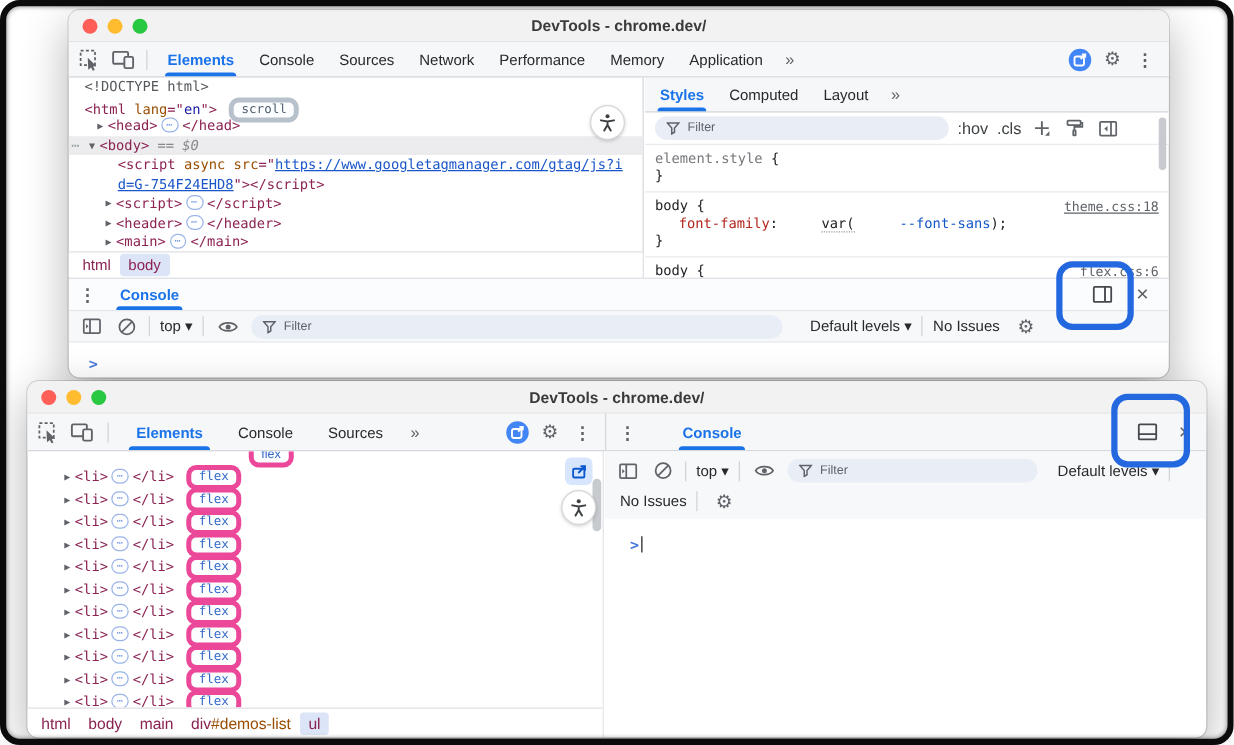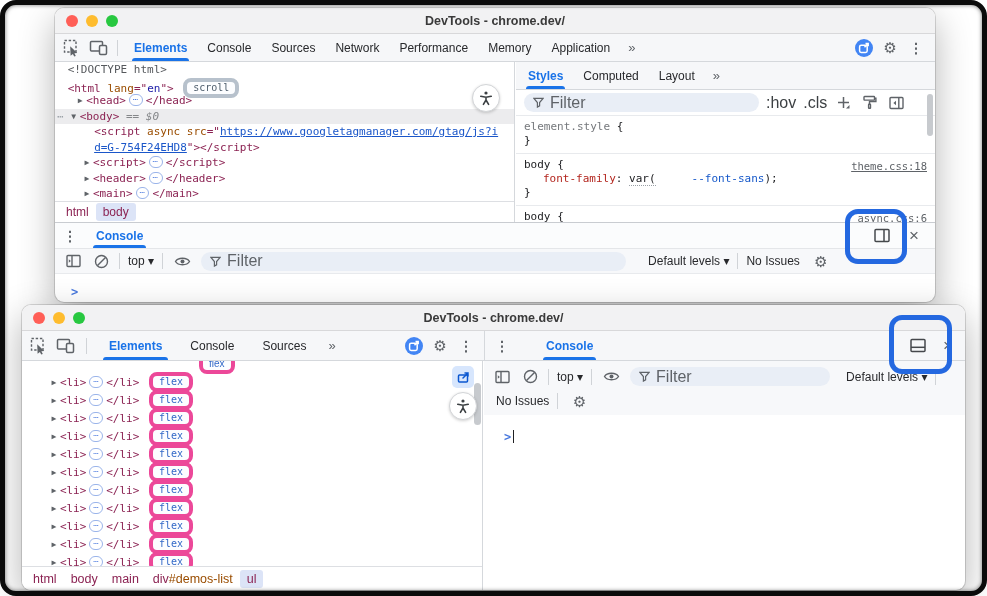--- a/index.html
+++ b/index.html
@@ -53,28 +53,28 @@
   .tk-badgeGray{ border-color:#b7c1cc; color:#51606f; }
 
   
   .crumbs { display:flex; align-items:center; border-top:1px solid #dddfe3; background:#fff; padding-left:4px; font-size:12px; }
   .crumb { padding:2px 7px; border-radius:3px; white-space:nowrap; }
   .crumb.active { background:#dce4f7; }
   .ct-tag{color:#8b2252} .ct-id{color:#9a4d00}
 
   
   .filter-row { height:26px; display:flex; align-items:center; gap:7px; padding:0 8px; border-bottom:1px solid #e8eaed; background:#fff; }
-  .filter-pill { height:19px; background:#e9eef6; border-radius:11px; display:flex; align-items:center; gap:6px; padding:0 9px; color:#5f6368; font-size:16px; flex:1; }
-  .txt-btn { font-size:16px; color:#3c4043; }
+  .filter-pill { height:19px; background:#e9eef6; border-radius:11px; display:flex; align-items:center; gap:6px; padding:0 9px; color:#5f6368; font-size:10px; flex:1; }
+  .txt-btn { font-size:13px; color:#3c4043; }
   .rule { border-bottom:1px solid #e8eaed; padding:4px 8px 5px; font-family:"DejaVu Sans Mono",monospace; font-size:11px; color:#202124; position:relative; line-height:14px; }
   .rule .src { position:absolute; right:8px; top:5px; color:#5f6368; text-decoration:underline; font-size:10.5px; }
   .rule .sel-gray { color:#75787c; }
   .prop { padding-left:19px; }
   .pname { color:#b3261e; }
-  .pvar { border-bottom:1px dotted #9aa0a6; }
+  .pvar { border-bottom:1px dotted #9aa0a6;margin-left:28px; }
   .pvarname { color:#1457c9;margin-left:36px; }
 
   
   .drawer-head { height:26px; display:flex; align-items:center; background:#fbfcfd; border-bottom:1px solid #e4e6e9; position:relative; }
   .drawer-tab { color:#1a73e8; font-size:12px; font-weight:600; position:relative; height:100%; display:flex; align-items:center; padding:0 5px; }
   .drawer-tab::after { content:""; position:absolute; left:2px; right:2px; bottom:0; height:3px; background:#1a73e8; border-radius:3px 3px 0 0; }
   .console-toolbar { display:flex; align-items:center; gap:8px; padding:0 8px; background:#f7f8fa; border-bottom:1px solid #e8eaed; font-size:12px; color:#28292c; }
   .ctx-dd, .levels-dd { white-space:nowrap; color:#28292c; }
   .prompt-chev { color:#4878de; font-weight:700; font-family:"DejaVu Sans Mono",monospace; font-size:12px; }
   .cursor { display:inline-block; width:1px; height:13px; background:#202124; vertical-align:-2px; margin-left:2px; }
@@ -213,21 +213,21 @@
       <div><span class="sel-gray">element.style</span> <span>{</span></div>
       <div>}</div>
     </div>
     <div class="rule">
       <span class="src">theme.css:18</span>
       <div><span>body</span> <span>{</span></div>
       <div class="prop"><span class="pname">font-family</span><span>: </span><span class="pvar">var(</span><span class="pvarname">--font-sans</span><span>);</span></div>
       <div>}</div>
     </div>
     <div class="rule" style="border-bottom:none">
-      <span class="src">async.css:6</span>
+      <span class="src">flex.css:6</span>
       <div><span>body</span> <span>{</span></div>
     </div>
     <div class="sb-thumb" style="right:2px; top:32px; width:6px; height:42px"></div>
   </div>
 
   <div id="w1-drawer">
     <div class="drawer-head">
       <span class="icon-btn kebab" style="margin-left:2px">⋮</span>
       <span class="drawer-tab" style="margin-left:8px">Console</span>
       <span style="flex:1"></span>

